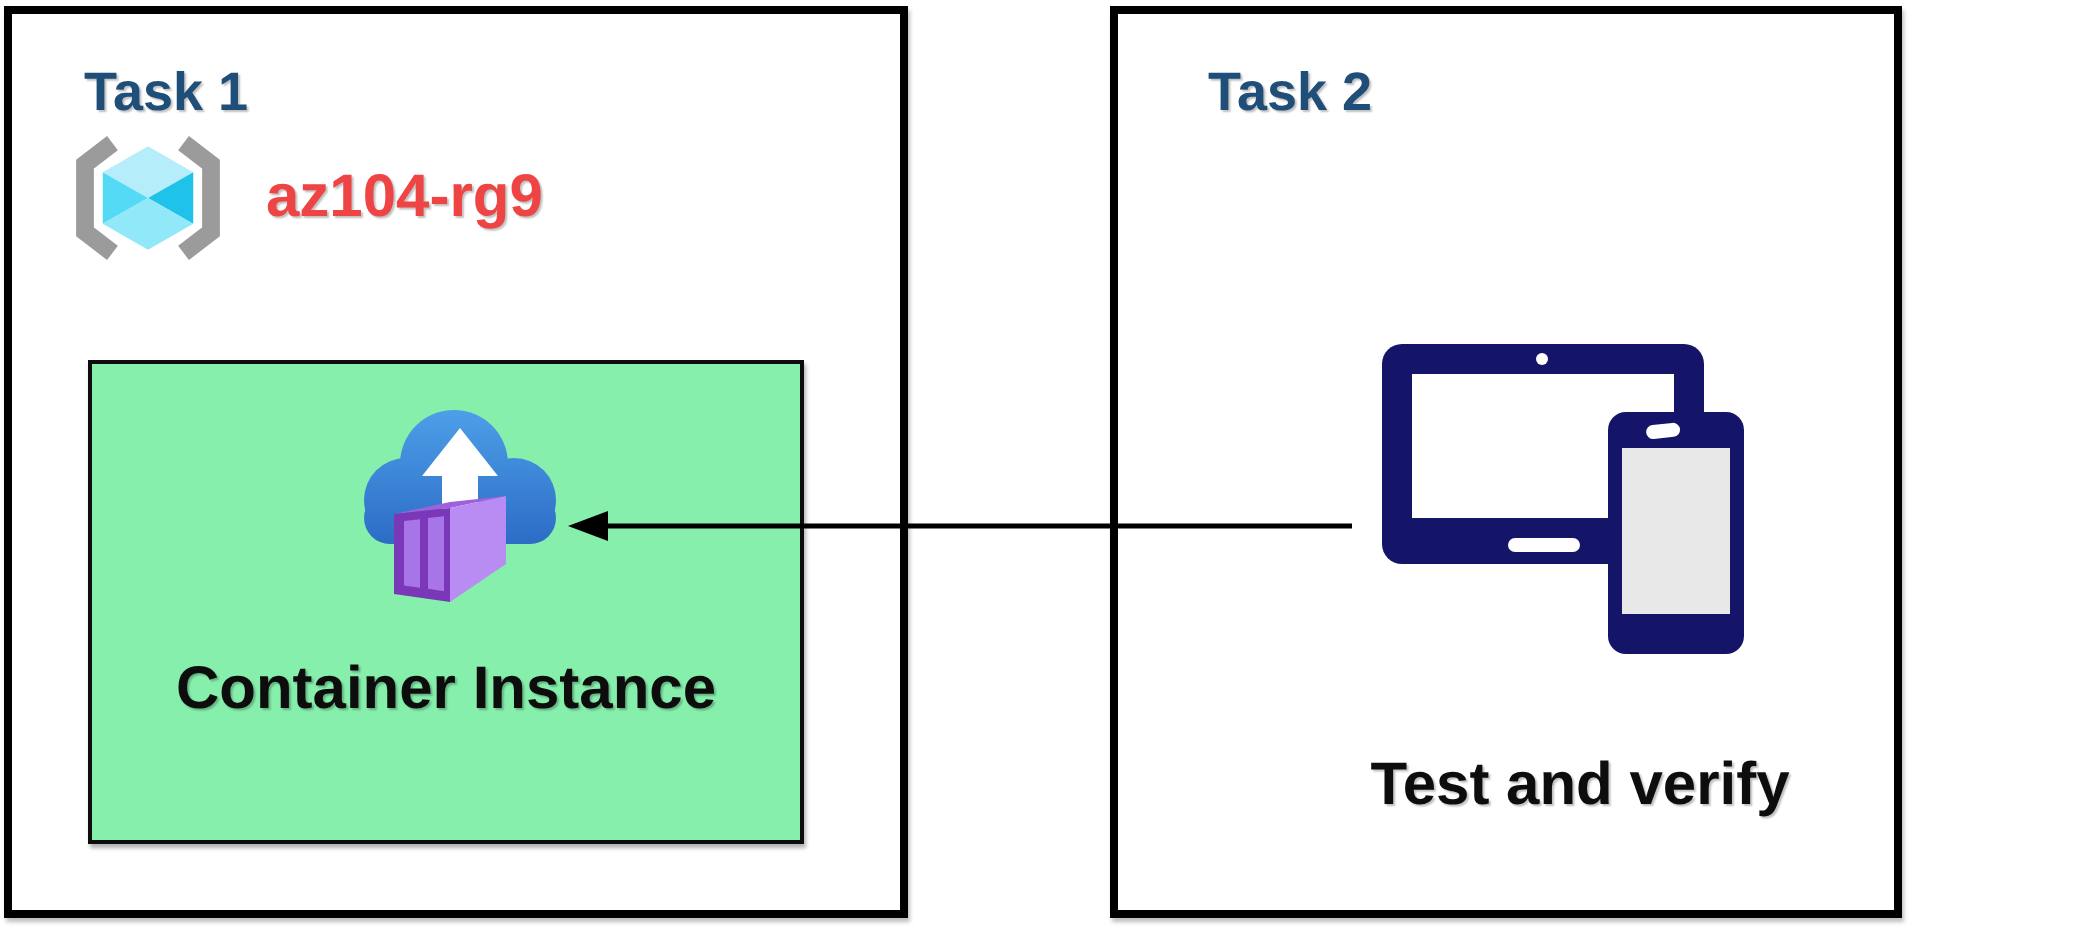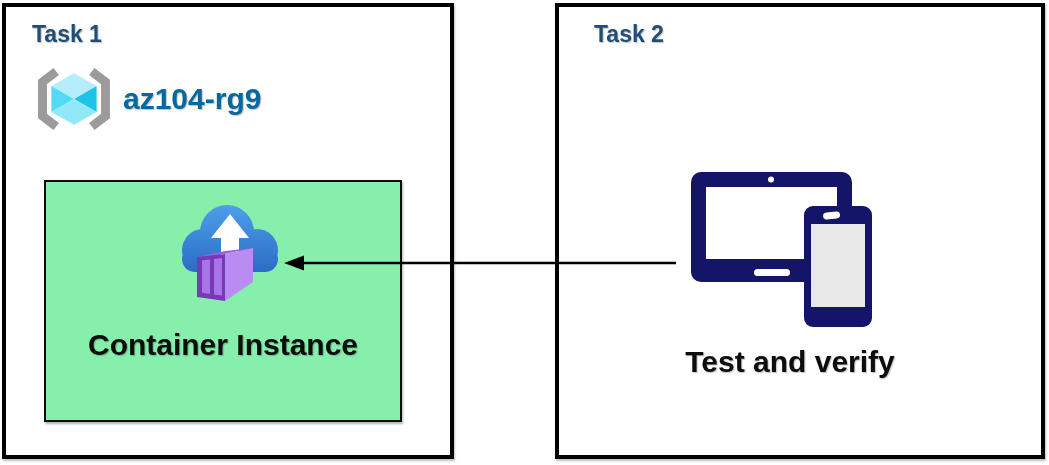--- a/index.html
+++ b/index.html
@@ -11,52 +11,52 @@
     overflow:hidden;
   }
   .task-box{
     position:absolute;
     background:#fff;
     border:4px solid #000;
     box-shadow:1px 2px 2px rgba(0,0,0,.25);
     box-sizing:border-box;
   }
   .task1{left:2px;top:3px;width:452px;height:456px;}
-  .task2{left:555px;top:3px;width:490px;height:456px;}
+  .task2{left:555px;top:3px;width:396px;height:456px;}
   .task-title{
     position:absolute;left:22px;top:10px;
-    font-size:23px;font-weight:700;color:#1F4E79;
+    font-size:27px;font-weight:700;color:#1F4E79;
     text-shadow:1px 1px 1px rgba(0,0,0,.25);
-    margin:4px;
+    margin:14px;
   }
   .task2 .task-title{left:31px;}
   .rg-row{position:absolute;left:26px;top:59px;display:flex;align-items:center;}
   .rg-icon{display:block;width:84px;height:66px;}
   .rg-name{
-    margin-left:7px;
-    font-size:30px;font-weight:700;color:#0369a1;
+    margin-left:17px;
+    font-size:30px;font-weight:700;color:#ef4444;
     text-shadow:1px 1px 1px rgba(0,0,0,.25);
   }
   .ci-box{
     position:absolute;left:38px;top:173px;
     width:358px;height:242px;
     background:#86efac;border:2px solid #0d0d0d;
     box-shadow:1px 2px 2px rgba(0,0,0,.3);
     box-sizing:border-box;
   }
   .ci-icon{position:absolute;left:133px;top:20px;width:101px;height:100px;display:block;}
   .ci-label{
     position:absolute;left:0;top:146px;width:100%;
     text-align:center;
     font-size:30px;font-weight:700;color:#0d0d0d;
     text-shadow:1px 1px 1px rgba(0,0,0,.25);
   }
   .devices-icon{position:absolute;left:128px;top:162px;width:190px;height:162px;display:block;}
   .t2-label{
-    position:absolute;left:0;top:338px;width:462px;
+    position:absolute;left:0;top:369px;width:462px;
     text-align:center;
     font-size:30px;font-weight:700;color:#0d0d0d;
     text-shadow:1px 1px 1px rgba(0,0,0,.25);
   }
   .arrow-overlay{
     position:absolute;left:0;top:0;width:1049px;height:465px;
     pointer-events:none;
   }
 </style>
 </head>

